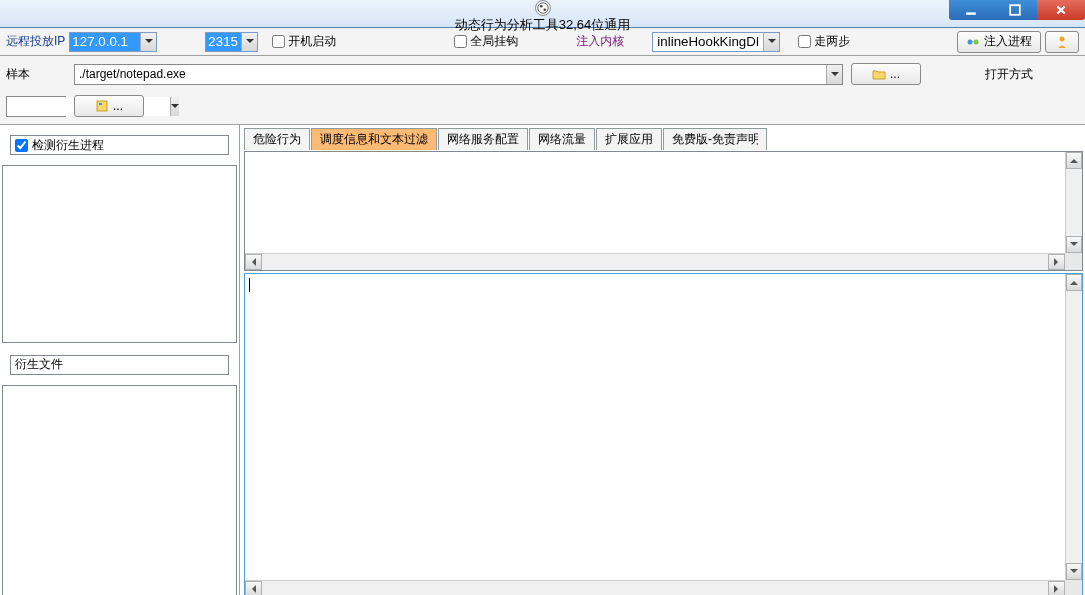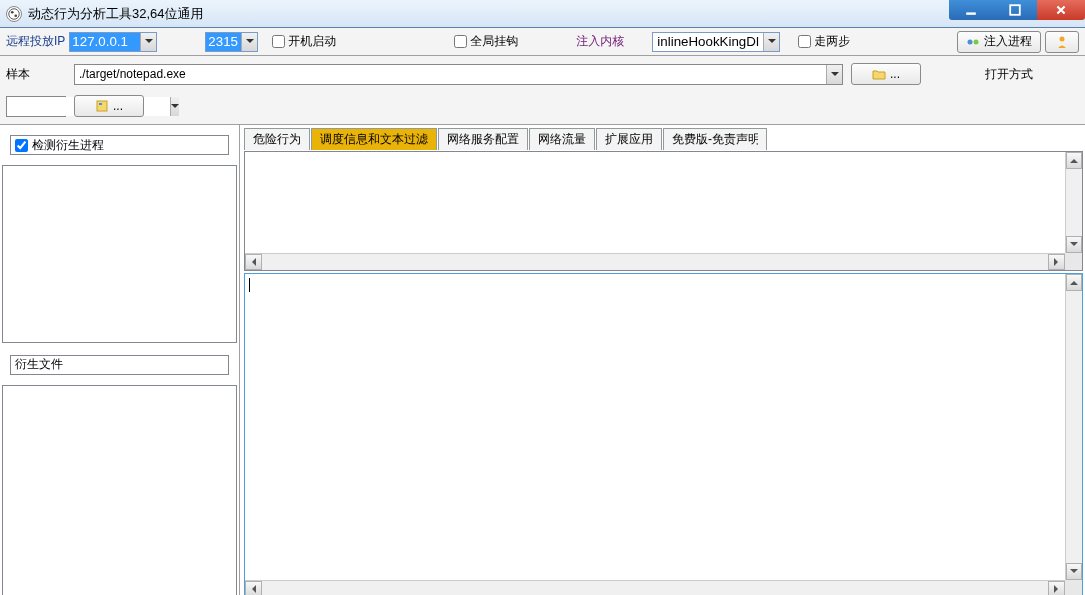--- a/index.html
+++ b/index.html
@@ -1,19 +1,19 @@
 <!DOCTYPE html>
 <html><head>
 <meta charset="utf-8">
 <style>
 * { box-sizing: border-box; margin: 0; padding: 0; }
 body { font-family: "Microsoft YaHei", SimSun, Arial, sans-serif; font-size: 12px; background: #fff; overflow: hidden; width: 1085px; height: 595px; }
 
 
-.titlebar { height: 28px; background: linear-gradient(to bottom, #ebf4fc, #d6e5f5); display: flex; align-items: center; border-bottom: 1px solid #5a7fa8; position: relative; }
+.titlebar { height: 28px; background: linear-gradient(to bottom, #ebf4fc, #d6e5f5); display: flex; align-items: center; border-bottom: 1px solid #5a7fa8; position: relative; flex-direction: column; }
 .titlebar .icon { width: 16px; height: 16px; margin: 0 6px; background: #fff; border: 1px solid #888; border-radius: 50%; display: flex; align-items: center; justify-content: center; font-size: 10px; }
 .titlebar .title { font-size: 13px; color: #000; }
 .winbtns { position: absolute; right: 0; top: 0; display: flex; height: 20px; }
 .winbtn { width: 44px; height: 20px; display: flex; align-items: center; justify-content: center; border: none; cursor: pointer; }
 .winbtn.min { background: linear-gradient(to bottom,#3f8fd8,#2a6bb8); border-radius: 0 0 0 3px; }
 .winbtn.max { background: linear-gradient(to bottom,#3f8fd8,#2a6bb8); }
 .winbtn.close { background: linear-gradient(to bottom,#e56c5c,#c93a2a); border-radius: 0 0 3px 0; width: 48px;}
 .winbtn svg { width: 12px; height: 12px; }
 
 
@@ -41,21 +41,21 @@
 
 .mainrow { display: flex; height: calc(595px - 28px - 28px - 64px); }
 .leftcol { width: 240px; display: flex; flex-direction: column; border-right: 1px solid #a0a0a0; }
 .panelhdr { height: 20px; border: 1px solid #828790; background: #fff; display: flex; align-items: center; padding: 0 4px; gap: 4px; margin: 10px; }
 .panelbody { flex: 1; border: 1px solid #828790; margin: 0 2px 2px 2px; background: #fff; }
 .leftcol .panelhdr.simple { border: 1px solid #828790; }
 
 .rightcol { flex: 1; display: flex; flex-direction: column; padding: 2px 2px 2px 4px; gap: 2px; }
 .tabs { display: flex; height: 22px; }
 .tab { padding: 2px 8px; border: 1px solid #919b9c; border-bottom: none; background: #f4f4f4; margin-right: 1px; font-size: 12px; cursor: pointer; display:flex; align-items:center; position:relative; top:1px;}
-.tab.active { background: #eab308; z-index:2;}
+.tab.active { background: #fdba74; z-index:2;}
 .scrollbox { border: 1px solid #828790; background: #fff; position: relative; overflow: hidden; }
 .scrollbox.upper { height: 120px; }
 .scrollbox.lower { flex: 1; border: 1px solid #4aa0d8; }
 .vscroll { position: absolute; right: 0; top: 0; bottom: 17px; width: 17px; background: #f0f0f0; border-left: 1px solid #ccc; }
 .vscroll .sbtn { height: 17px; background: linear-gradient(#f8f8f8,#dadada); border: 1px solid #b0b0b0; display:flex; align-items:center; justify-content:center;}
 .vscroll .sbtn.bot { position: absolute; bottom: 0; left:0; right:0;}
 .hscroll { position: absolute; left: 0; right: 17px; bottom: 0; height: 17px; background: #f0f0f0; border-top: 1px solid #ccc; display:flex;}
 .hscroll .sbtn { width: 17px; background: linear-gradient(#f8f8f8,#dadada); border: 1px solid #b0b0b0; display:flex;align-items:center;justify-content:center;}
 .hscroll .track { flex:1; }
 .corner { position:absolute; right:0; bottom:0; width:17px; height:17px; background:#e8e8e8;}

